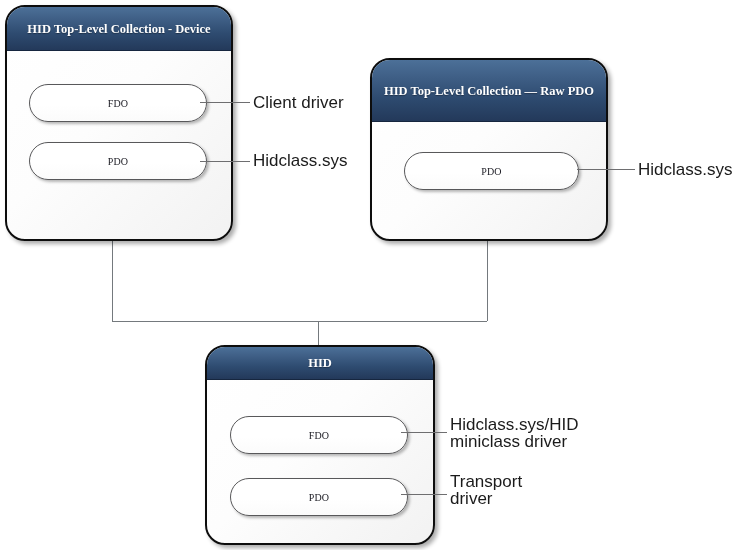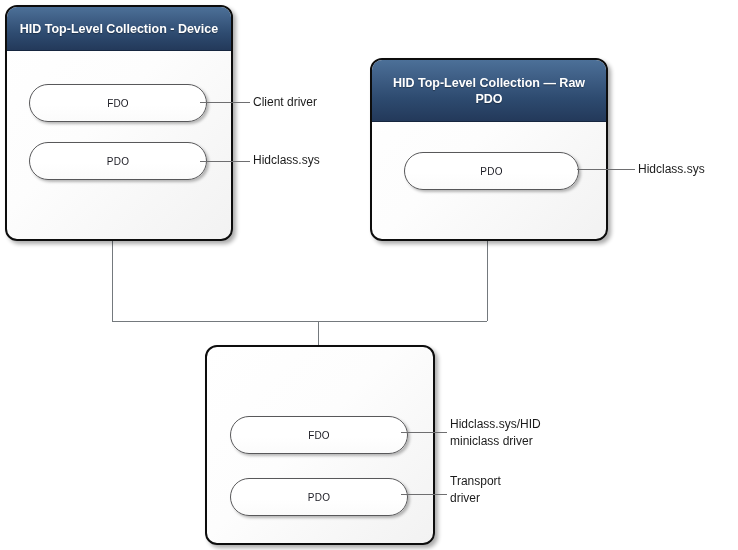--- a/index.html
+++ b/index.html
@@ -14,24 +14,25 @@
     background: #ffffff;
     font-family: "Liberation Sans", sans-serif;
     overflow: hidden;
   }
 
   
   .node {
     position: absolute;
     box-sizing: border-box;
     border: 2px solid #0d0d0d;
-    border-radius: 12px;
+    border-radius: 20px;
     background: linear-gradient(135deg, #ffffff 0%, #fdfdfd 45%, #f2f2f2 100%);
     box-shadow: 3px 3px 4px rgba(0,0,0,0.33);
     overflow: hidden;
+    font-family: Liberation Serif, serif;
   }
   .node-header {
     position: absolute;
     left: 0;
     right: 0;
     top: 0;
     background: linear-gradient(to bottom, #4c7098 0%, #3f5f86 28%, #2e4b70 62%, #23395a 100%);
     color: #ffffff;
     font-weight: bold;
     font-size: 12.5px;
@@ -82,21 +83,21 @@
   .conn-h {
     position: absolute;
     height: 0;
     border-top: 1.2px solid #74797d;
   }
 
   
   .callout {
     position: absolute;
     color: #1b1b1b;
-    font-size: 12px;
+    font-size: 17px;
     line-height: 17px;
     white-space: pre-line;
   }
 </style>
 </head>
 <body>
 
 <div id="canvas">
 
   <div class="conn-v" style="left:112px; top:240px; height:81px;"></div>
@@ -128,20 +129,21 @@
       <div class="pill" style="left:32px; top:42px; width:175px; height:38px;">
         <span>PDO</span>
       </div>
     </div>
   </div>
 
   <div class="lead-h" style="left:577px; top:169px; width:58px;"></div>
   <div class="callout" style="left:638px; top:161px;">Hidclass.sys</div>
 
   <div class="node" style="left:205px; top:345px; width:230px; height:200px;">
+    <div class="node-header" style="height:33px;">HID</div>
     <div class="node-body" style="top:33px; bottom:0;">
       <div class="pill" style="left:23px; top:36px; width:178px; height:38px;">
         <span>FDO</span>
       </div>
       <div class="pill" style="left:23px; top:98px; width:178px; height:38px;">
         <span>PDO</span>
       </div>
     </div>
   </div>
 

